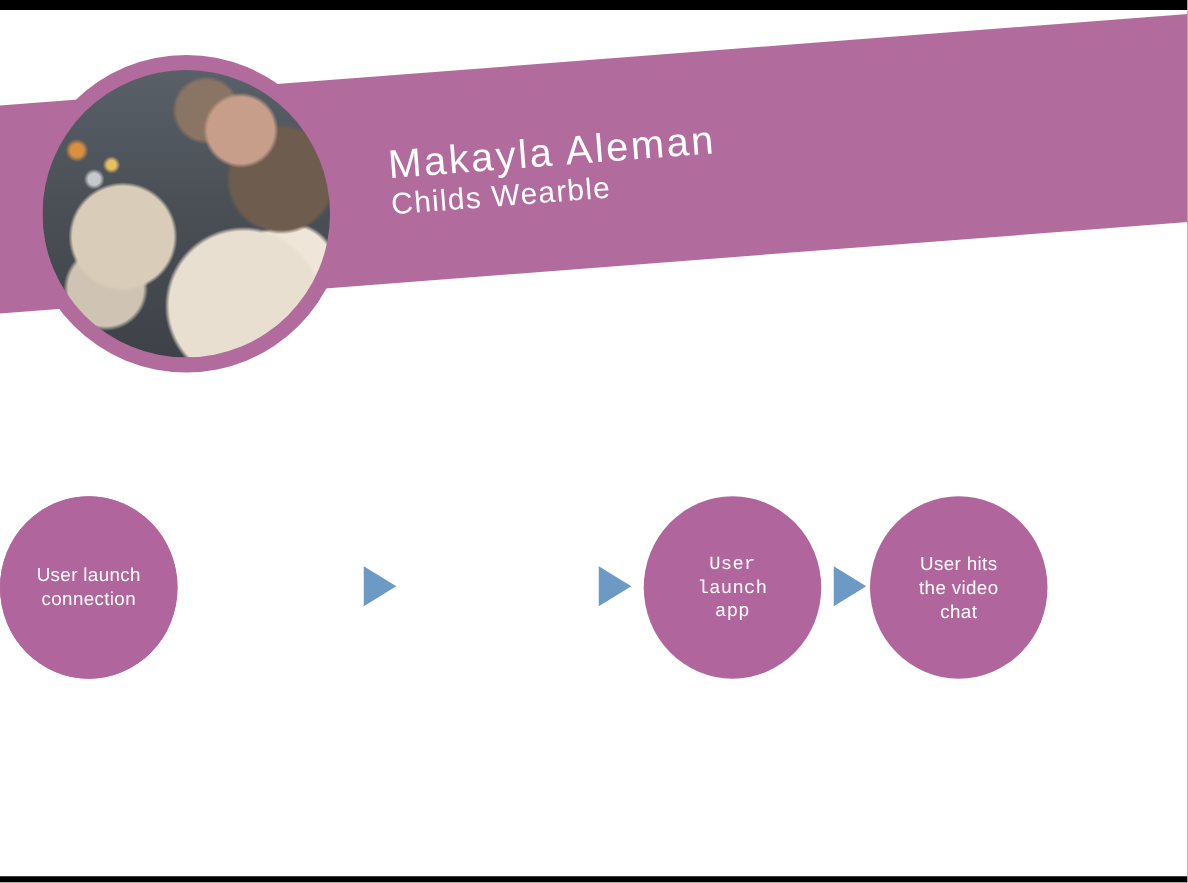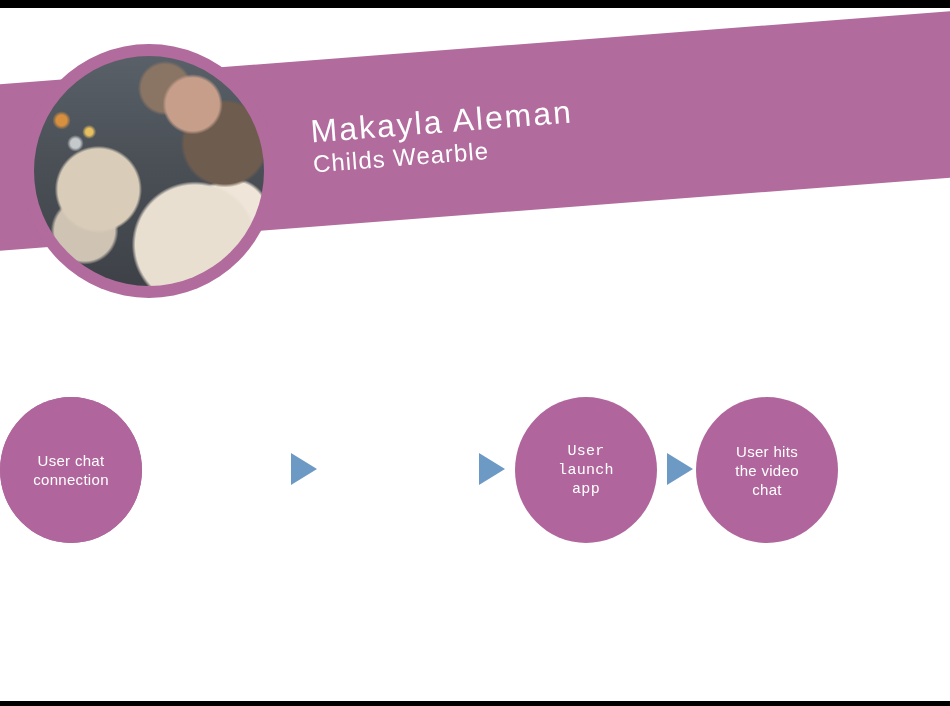--- a/index.html
+++ b/index.html
@@ -110,21 +110,21 @@
     <div class="step-label">User hits
 the video
 chat</div>
   </div>
   <div class="flow-step">
     <div class="step-label">User selects
 contacts of
 choice</div>
   </div>
   <div class="flow-step">
-    <div class="step-label">User chat
+    <div class="step-label">User launch
 connection</div>
   </div>
 
   <div class="flow-arrow a1"></div>
   <div class="flow-arrow a2"></div>
   <div class="flow-arrow a3"></div>
 
   <div class="bar bar-top"></div>
   <div class="bar bar-bottom"></div>
 

